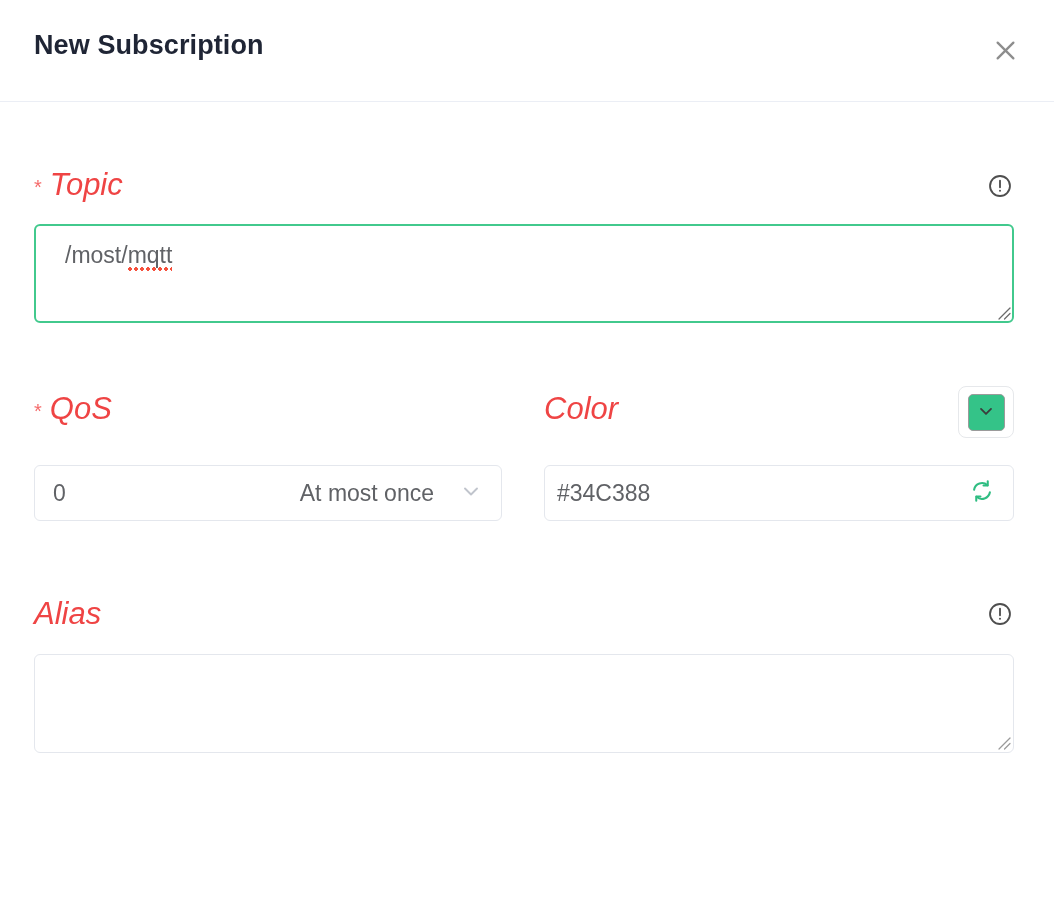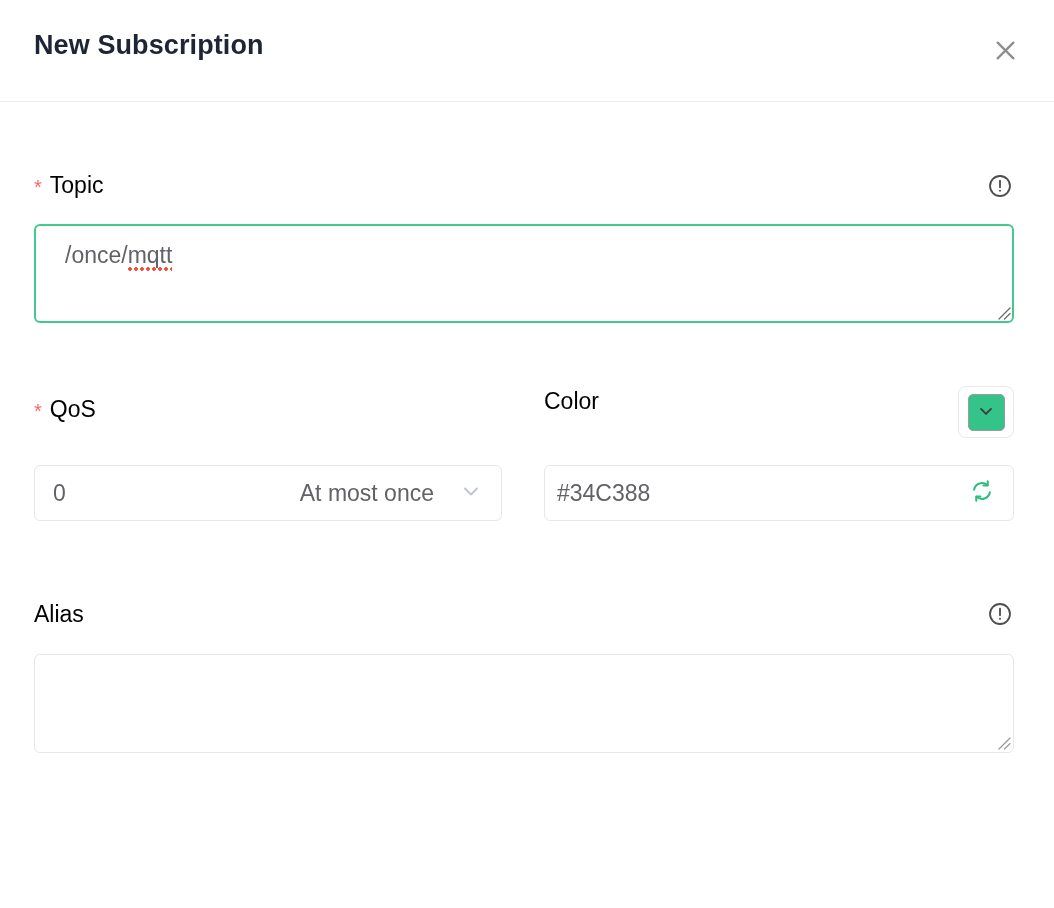--- a/index.html
+++ b/index.html
@@ -60,23 +60,24 @@
   }
   .req-star {
     color: #f56c6c;
     font-size: 20px;
     line-height: 1;
     margin-right: 8px;
     position: relative;
     top: 2px;
   }
   .field-label {
-    font-size: 23px;
-    color: #000000;
-    white-space: nowrap;
+    font-size: 31px;
+    color: #ef4444;
+    white-space: nowrap;
+    font-style: italic;
   }
   .info-icon {
     position: absolute;
     width: 26px; height: 26px;
     display: block;
     cursor: pointer;
   }
 
   
   .ta {
@@ -210,35 +211,35 @@
     <span class="info-icon" style="left:987px; top:71px;">
       <svg width="26" height="26" viewBox="0 0 24 24" fill="none" stroke="#4e4e4e" stroke-width="1.7">
         <circle cx="12" cy="12" r="9.2"></circle>
         <line x1="12" y1="7" x2="12" y2="13.2" stroke-linecap="round"></line>
         <circle cx="12" cy="16.4" r="0.95" fill="#4e4e4e" stroke="none"></circle>
       </svg>
     </span>
 
     <div style="position:absolute; left:34px; top:122px; width:980px; height:99px;">
       <div class="ta focused" style="left:0; top:0; width:980px; height:99px;"></div>
-      <div class="ta-text" style="left:31px; top:18px;"><span>/once/</span><span class="spell">mqtt</span></div>
+      <div class="ta-text" style="left:31px; top:18px;"><span>/most/</span><span class="spell">mqtt</span></div>
       <span class="resize-grip" style="left:961px; top:80px;">
         <svg width="16" height="16" viewBox="0 0 16 16" fill="none" stroke="#6b6b6b" stroke-width="1.2" stroke-linecap="round">
           <line x1="15" y1="4" x2="4" y2="15"></line>
           <line x1="15" y1="9.5" x2="9.5" y2="15"></line>
         </svg>
       </span>
     </div>
 
     <div class="field-label-row" style="left:34px; top:292px;">
       <span class="req-star">*</span>
       <span class="field-label">QoS</span>
     </div>
 
-    <div class="field-label-row" style="left:544px; top:284px;">
+    <div class="field-label-row" style="left:544px; top:292px;">
       <span class="field-label">Color</span>
     </div>
 
     <button class="swatch-btn" style="left:958px; top:284px; width:56px; height:52px;">
       <span class="swatch-inner" id="swatchInner" style="background: rgb(52, 195, 136);">
         <span>
           <svg width="20" height="20" viewBox="0 0 24 24" fill="none" stroke="#3c3c3c" stroke-width="2.2" stroke-linecap="round" stroke-linejoin="round">
             <polyline points="6,9.5 12,15.5 18,9.5"></polyline>
           </svg>
         </span>

